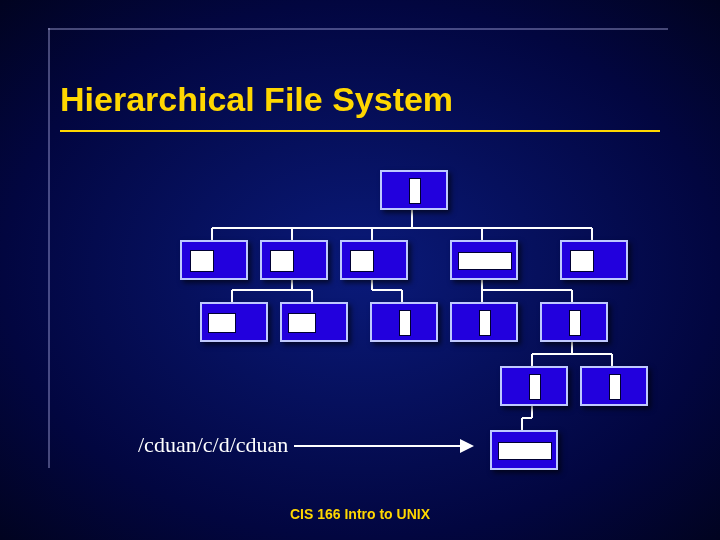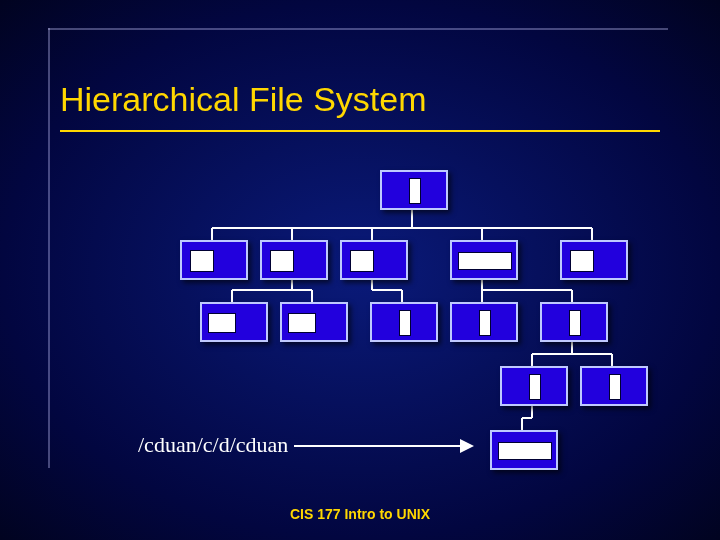--- a/index.html
+++ b/index.html
@@ -10,21 +10,21 @@
     background: radial-gradient(ellipse at center, #0a1a7a 0%, #020640 70%, #010320 100%);
     font-family: Verdana, Geneva, sans-serif;
     overflow: hidden;
     position: relative;
   }
   .title {
     position: absolute;
     top: 80px;
     left: 60px;
     font-size: 34px;
-    font-weight: normal;
+    font-weight: bold;
     color: #ffd700;
   }
   .title-underline {
     position: absolute;
     top: 130px;
     left: 60px;
     width: 600px;
     height: 2px;
     background: #ffd700;
   }
@@ -184,13 +184,13 @@
       <div class="node" style="left: 490px; top: 430px;">
         <div class="inner wide"></div>
       </div>
     </div>
 </div>
 
 <div class="path-label">/cduan/c/d/cduan</div>
 <div class="arrow-line"></div>
 <div class="arrow-head"></div>
 
-<div class="footer">CIS 177 Intro to UNIX</div>
+<div class="footer">CIS 166 Intro to UNIX</div>
 
 </body></html>

